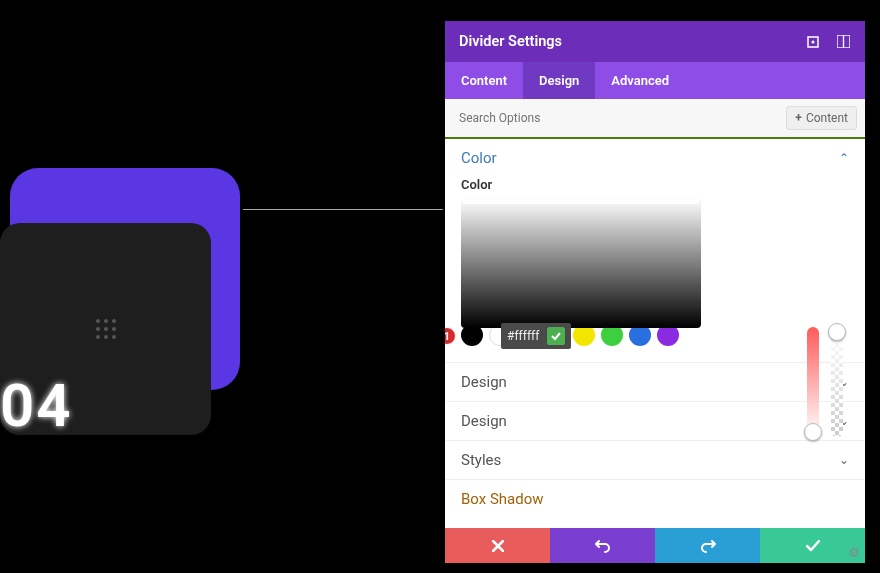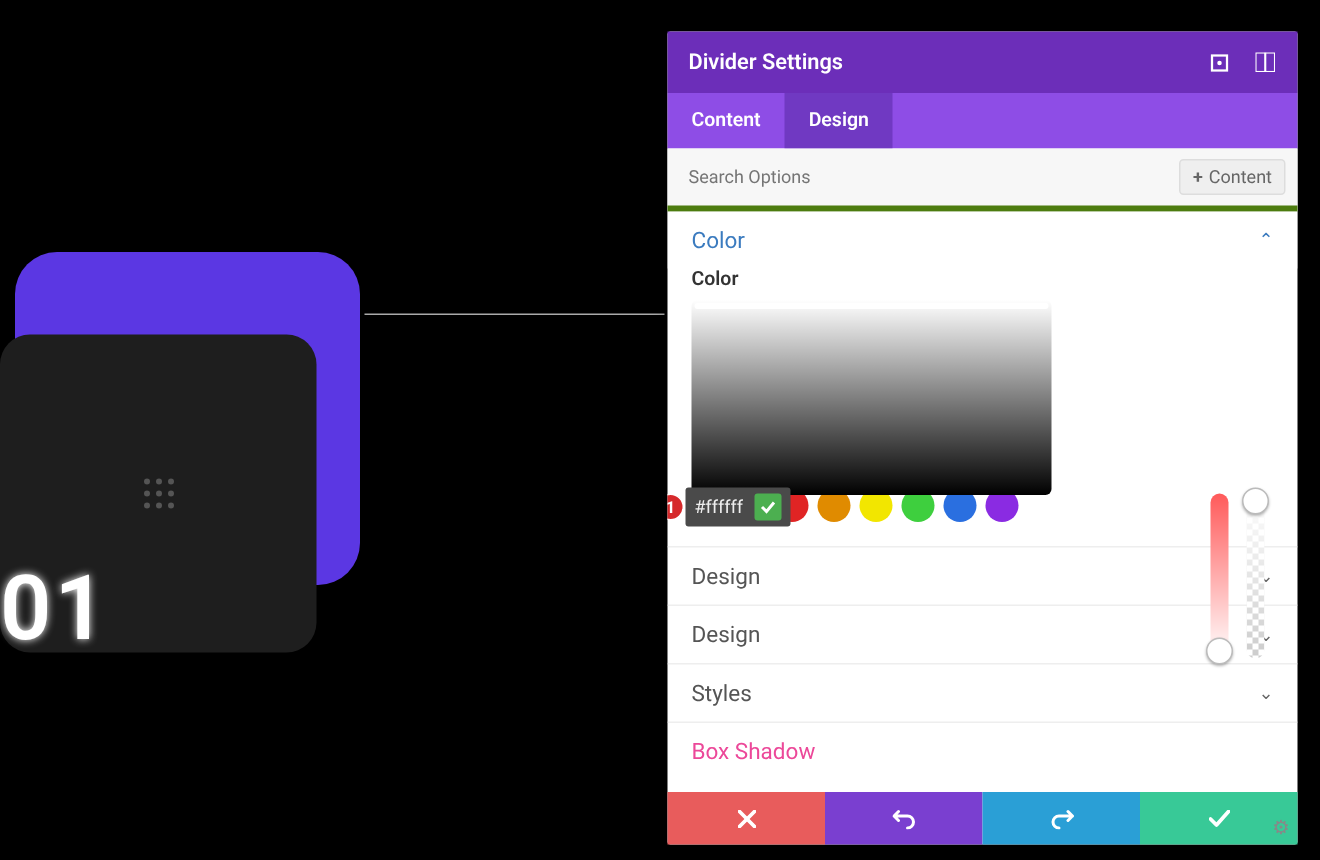--- a/index.html
+++ b/index.html
@@ -20,21 +20,21 @@
 .panel-header { background:#6c2eb9; color:#fff; padding:12px 14px; font-size:14.5px; font-weight:600; display:flex; align-items:center; }
 .panel-header .spacer { flex:1; }
 .hdr-icon { width:16px; height:16px; margin-left:14px; display:inline-flex; align-items:center; justify-content:center; }
 
 
 .tabs { background:#8e4de6; display:flex; }
 .tab { padding:11px 16px; font-size:13px; color:#fff; font-weight:600; cursor:pointer; }
 .tab.active { background:#7039c2;text-align:center; }
 
 
-.searchbar { display:flex; align-items:center; background:#f7f7f7; border-bottom:4px solid #4d7c0f; padding:7px 8px; }
+.searchbar { display:flex; align-items:center; background:#f7f7f7; border-bottom:2px solid #4d7c0f; padding:7px 8px; }
 .search-input { flex:1; border:none; background:transparent; font-size:12px; color:#999; padding:4px 6px; outline:none; }
 .filter-btn { background:#efefef; border:1px solid #ddd; padding:4px 8px; font-size:12px; color:#666; border-radius:3px; display:flex; align-items:center; gap:4px; cursor:pointer; }
 .filter-btn .plus { font-weight:700; }
 
 
 .panel-body { flex:1; overflow:hidden; position:relative; }
 .section-head { display:flex; align-items:center; padding:10px 16px; font-size:15px; color:#555; cursor:pointer; }
 .section-head .chev { margin-left:auto; color:#666; font-size:12px; }
 .section-head.open { color:#3b7bbf; background:#fff; }
 .section-head.open .chev { color:#3b7bbf; }
@@ -54,25 +54,25 @@
 .knob { position:absolute; width:18px; height:18px; background:#fff; border:1px solid #bbb; border-radius:50%; left:50%; transform:translateX(-50%); box-shadow:0 1px 2px rgba(0,0,0,.3);}
 .slider.hue .knob{ bottom:-4px; }
 .slider.alpha .knob{ top:-4px; }
 
 .swatches { display:flex; gap:6px; margin-top:-6px; padding-top:2px; }
 .sw { width:22px; height:22px; border-radius:50%; cursor:pointer; }
 
 
 .hex-badge { position:absolute; left:-7px; top:184px; display:flex; align-items:center; z-index:5;}
 .callout-num { width:18px; height:18px; background:#d6292b; color:#fff; font-size:11px; font-weight:700; border-radius:50%; display:inline-flex; align-items:center; justify-content:center; margin-right:1px; border:1px solid #fff;}
-.hex-box { background:#4a4a4a; color:#eee; font-size:12px; padding:4px 6px; display:flex; align-items:center; gap:8px; border-radius:2px;}
+.hex-box { background:#4a4a4a; color:#eee; font-size:12px; padding:4px 6px; display:flex; align-items:center; gap:8px; border-radius:2px;margin-left:44px;}
 .hex-check { width:18px; height:18px; background:#4caf50; border-radius:2px; display:inline-flex; align-items:center; justify-content:center; }
 
 
-.section-head.cut { color:#ec4899; }
+.section-head.cut { color:#a16207; }
 
 
 .footer { height:35px; display:flex; margin-top:auto; }
 .fbtn { flex:1; display:flex; align-items:center; justify-content:center; color:#fff; font-size:14px; cursor:pointer;}
 .fbtn.red{background:#e85c5c;}
 .fbtn.purple{background:#7a3fd0;}
 .fbtn.blue{background:#2a9fd6;}
 .fbtn.green{background:#38c997;}
 .gear-corner{position:absolute;right:0;bottom:0;width:22px;height:22px;display:flex;align-items:center;justify-content:center;color:#888;font-size:13px;}
 
@@ -88,21 +88,21 @@
       <span></span>
       <span></span>
       <span></span>
       <span></span>
       <span></span>
       <span></span>
       <span></span>
       <span></span>
   </div>
 </div>
-<div class="number">01</div>
+<div class="number">04</div>
 <div class="leader"></div>
 
 <div class="panel">
 
   <div class="panel-header">
     <span>Divider Settings</span>
     <span class="spacer"></span>
     <span class="hdr-icon">
       <svg width="14" height="14" viewBox="0 0 14 14">
           <rect x="2" y="2" width="10" height="10" fill="none" stroke="#fff" stroke-width="1.5"></rect>
@@ -113,20 +113,21 @@
       <svg width="13" height="13" viewBox="0 0 13 13">
           <rect x="0" y="0" width="13" height="13" fill="none" stroke="#fff" stroke-width="1.4"></rect>
           <line x1="6.5" y1="0" x2="6.5" y2="13" stroke="#fff" stroke-width="1.4"></line>
         </svg>
     </span>
   </div>
 
   <div class="tabs">
     <div class="tab">Content</div>
     <div class="tab active">Design</div>
+    <div class="tab">Advanced</div>
   </div>
 
   <div class="searchbar">
     <input class="search-input" placeholder="Search Options" style="">
     <div class="filter-btn">
       <span class="plus">+</span>
       <span>Content</span>
     </div>
   </div>
 

